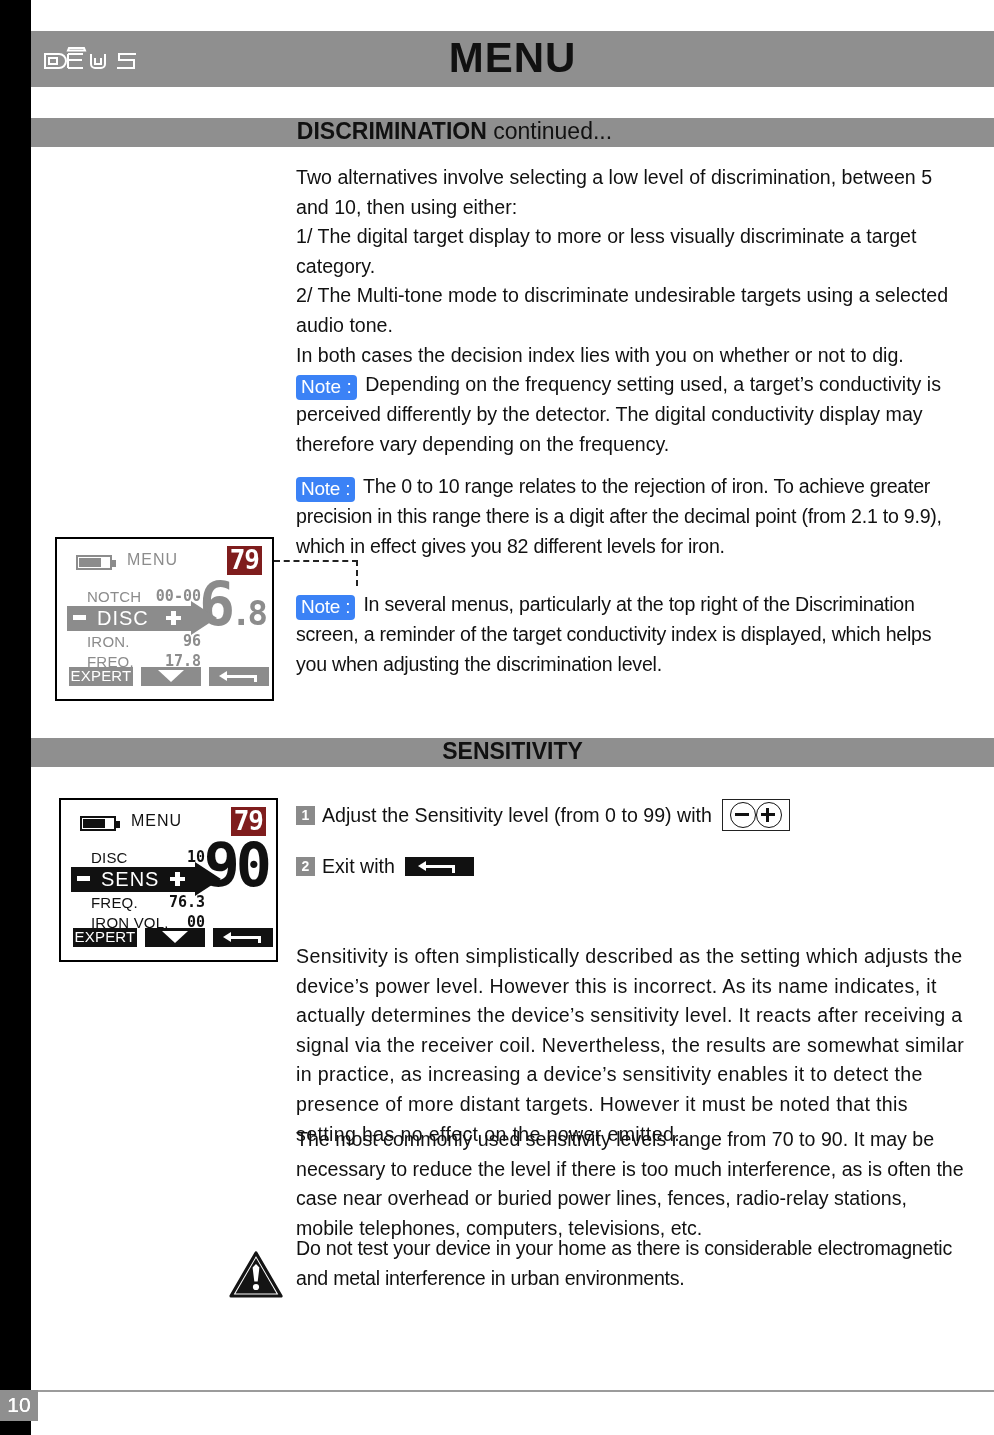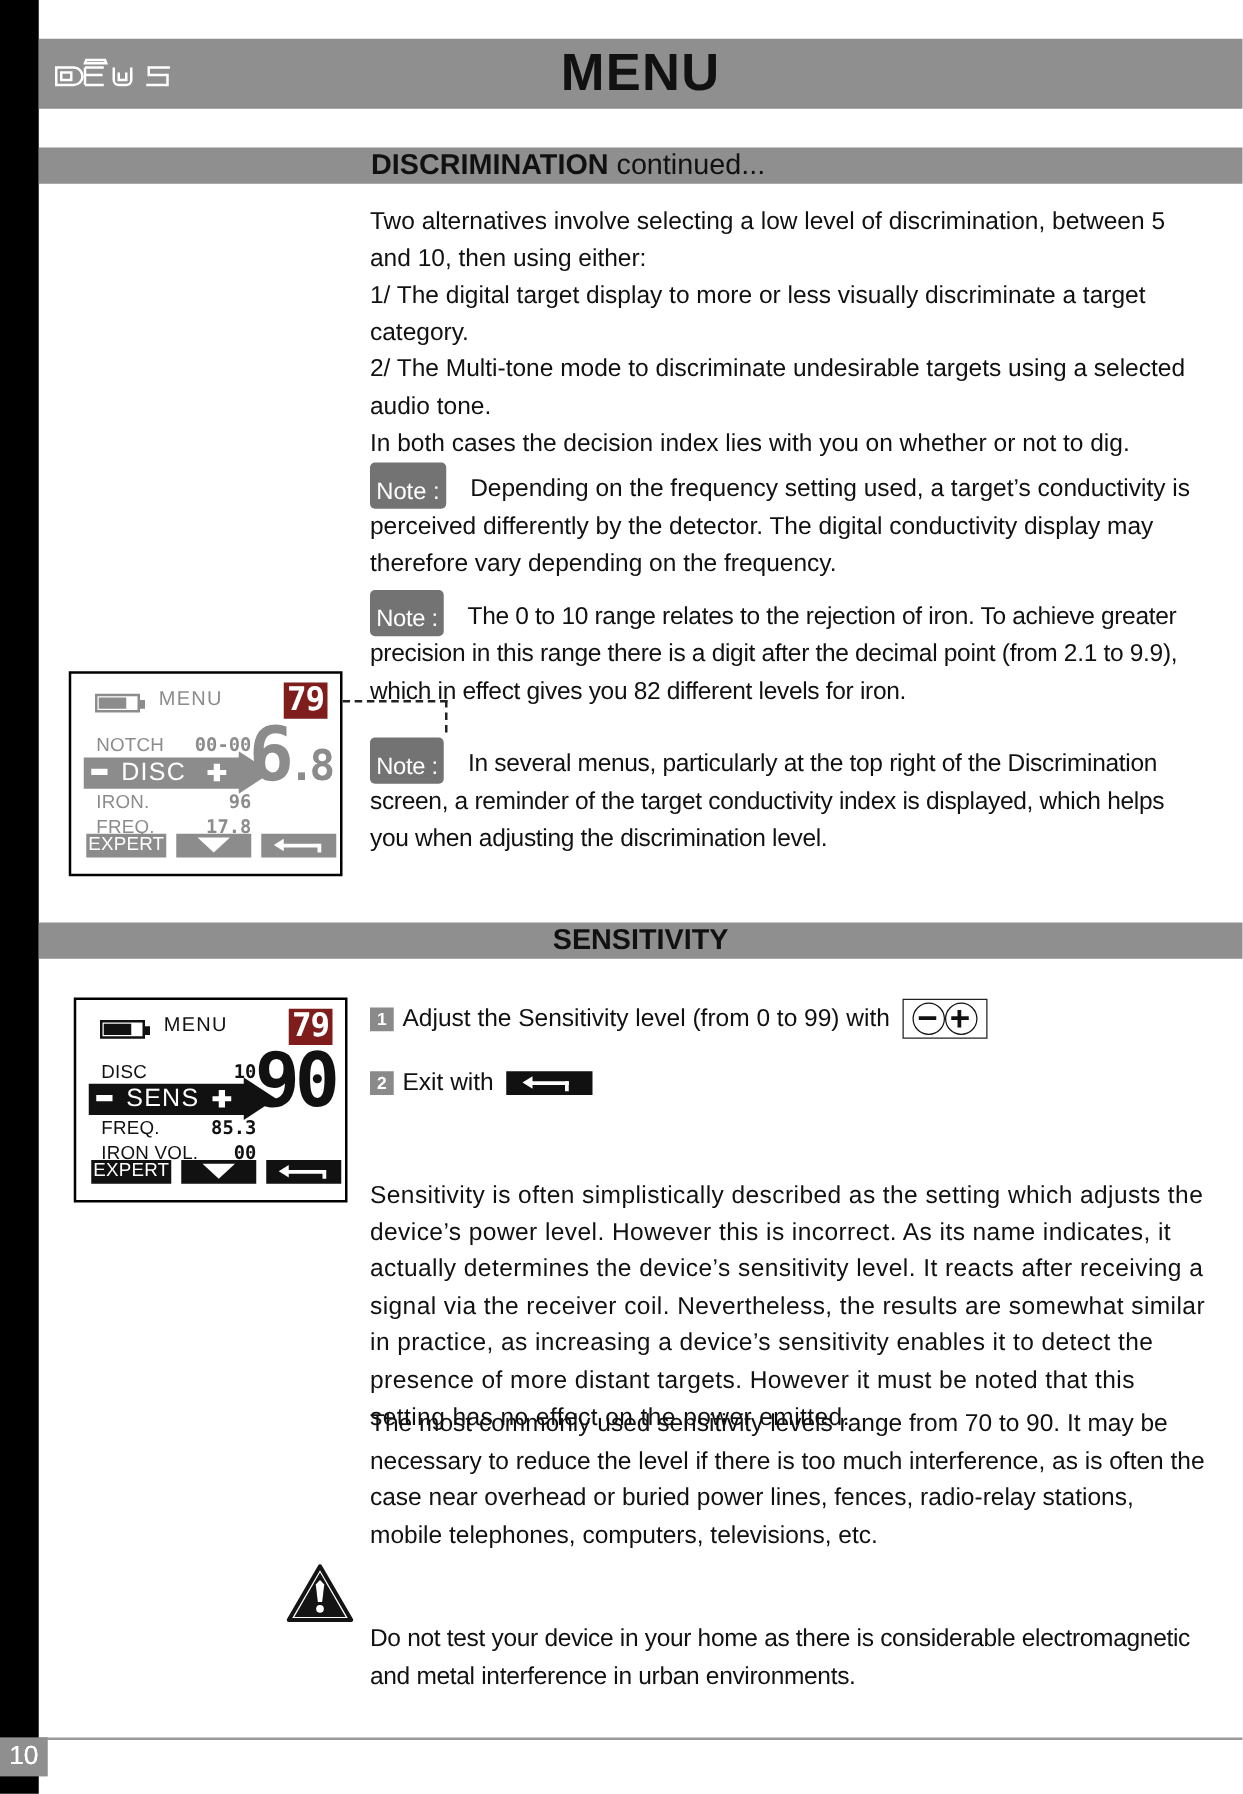--- a/index.html
+++ b/index.html
@@ -46,23 +46,23 @@
 
   
   .copy{
     position:absolute;left:296px;width:668px;
     font-size:19.6px;line-height:29.6px;color:#111;
     text-align:left;
   }
   .copy p{margin:0;}
 
   .note-tag{
-    display:inline-block;background:#737373;color:#fff;
-    padding:12px 5px 2px 5px;border-radius:4px;font-size:19px;
-    line-height:23px;vertical-align:-2px;margin-right:14px;
+    display:inline-block;background:#3b82f6;color:#fff;
+    padding:0px 5px 2px 5px;border-radius:4px;font-size:19px;
+    line-height:23px;vertical-align:-2px;margin-right:3px;
   }
 
   
   .tight{letter-spacing:-0.25px;}
   .wide{letter-spacing:0.35px;}
 
   
   .lcd{
     position:absolute;background:#fff;border:2px solid #000;
     box-sizing:border-box;
@@ -84,21 +84,21 @@
          padding:1px 3px 2px 3px;font-family:"DejaVu Sans Mono", monospace;
          font-size:26px;font-weight:bold;line-height:26px;letter-spacing:-1px;}
 
   .bigval{position:absolute;right:8px;top:36px;color:var(--fg);
           font-family:"DejaVu Sans Mono", monospace;font-weight:bold;
           font-size:60px;line-height:58px;letter-spacing:-4px;}
   .bigval .dec{font-size:34px;}
 
   .rows{position:absolute;left:14px;top:48px;width:132px;}
   .row{position:relative;height:20px;font-size:15px;color:var(--fg);letter-spacing:0.2px;}
-  .row .lbl{position:absolute;left:6px;top:1px;}
+  .row .lbl{position:absolute;left:16px;top:1px;}
   .row .val{position:absolute;right:2px;top:0px;font-family:"DejaVu Sans Mono", monospace;
             font-weight:bold;font-size:15px;letter-spacing:0px;}
 
   
   .arrowrow{position:absolute;left:10px;top:67px;width:150px;height:25px;}
   .arrowrow .bar{position:absolute;left:0;top:0;width:126px;height:25px;background:var(--fg);}
   .arrowrow .head{position:absolute;left:124px;top:-5px;width:0;height:0;
         border-top:17px solid transparent;border-bottom:17px solid transparent;
         border-left:26px solid var(--fg);}
   .arrowrow .minus{position:absolute;left:6px;top:9px;width:13px;height:5px;background:var(--bg);}
@@ -277,21 +277,21 @@
       <div class="bigval"><span>90</span><span class="dec"></span></div>
 
       <div class="rows">
         <div class="row">
           <span class="lbl">DISC</span>
           <span class="val">10</span>
         </div>
         <div class="row" style="height:25px;"></div>
         <div class="row">
           <span class="lbl">FREQ.</span>
-          <span class="val">85.3</span>
+          <span class="val">76.3</span>
         </div>
         <div class="row">
           <span class="lbl">IRON VOL.</span>
           <span class="val">00</span>
         </div>
       </div>
 
       <div class="arrowrow">
         <div class="bar"></div>
         <div class="head"></div>
@@ -350,21 +350,21 @@
   </div>
 
   <div class="warn">
     <svg viewBox="0 0 54 48" width="54" height="48" aria-hidden="true">
       <path d="M27 2 L52 45 L2 45 Z" fill="#ffffff" stroke="#141414" stroke-width="3.2" stroke-linejoin="round"></path>
       <path d="M27 7 L47.5 42.5 L6.5 42.5 Z" fill="#141414"></path>
       <path d="M27 13 L27 13 L30.4 16.6 L28.7 30.5 L25.3 30.5 L23.6 16.6 Z" fill="#ffffff"></path>
       <circle cx="27" cy="36" r="3.1" fill="#ffffff"></circle>
     </svg>
   </div>
-  <div class="copy tight" style="top:1297px;">
+  <div class="copy tight" style="top:1234px;">
     <p>Do not test your device in your home as there is considerable electromagnetic and metal interference in urban environments.</p>
   </div>
 
   <div class="footline"></div>
   <div class="pagenum">
     <div class="pn-black" style="background:#000;position:absolute;left:0;top:0;width:31px;height:31px;"></div>
     <span style="position:relative;z-index:2;">10</span>
   </div>
   <div style="position:absolute;left:0;top:1390px;width:38px;height:31px;background:#8f8f8f;display:flex;align-items:center;justify-content:center;color:#fff;font-size:21px;padding-bottom:2px;box-sizing:border-box;">
     <span>10</span>

